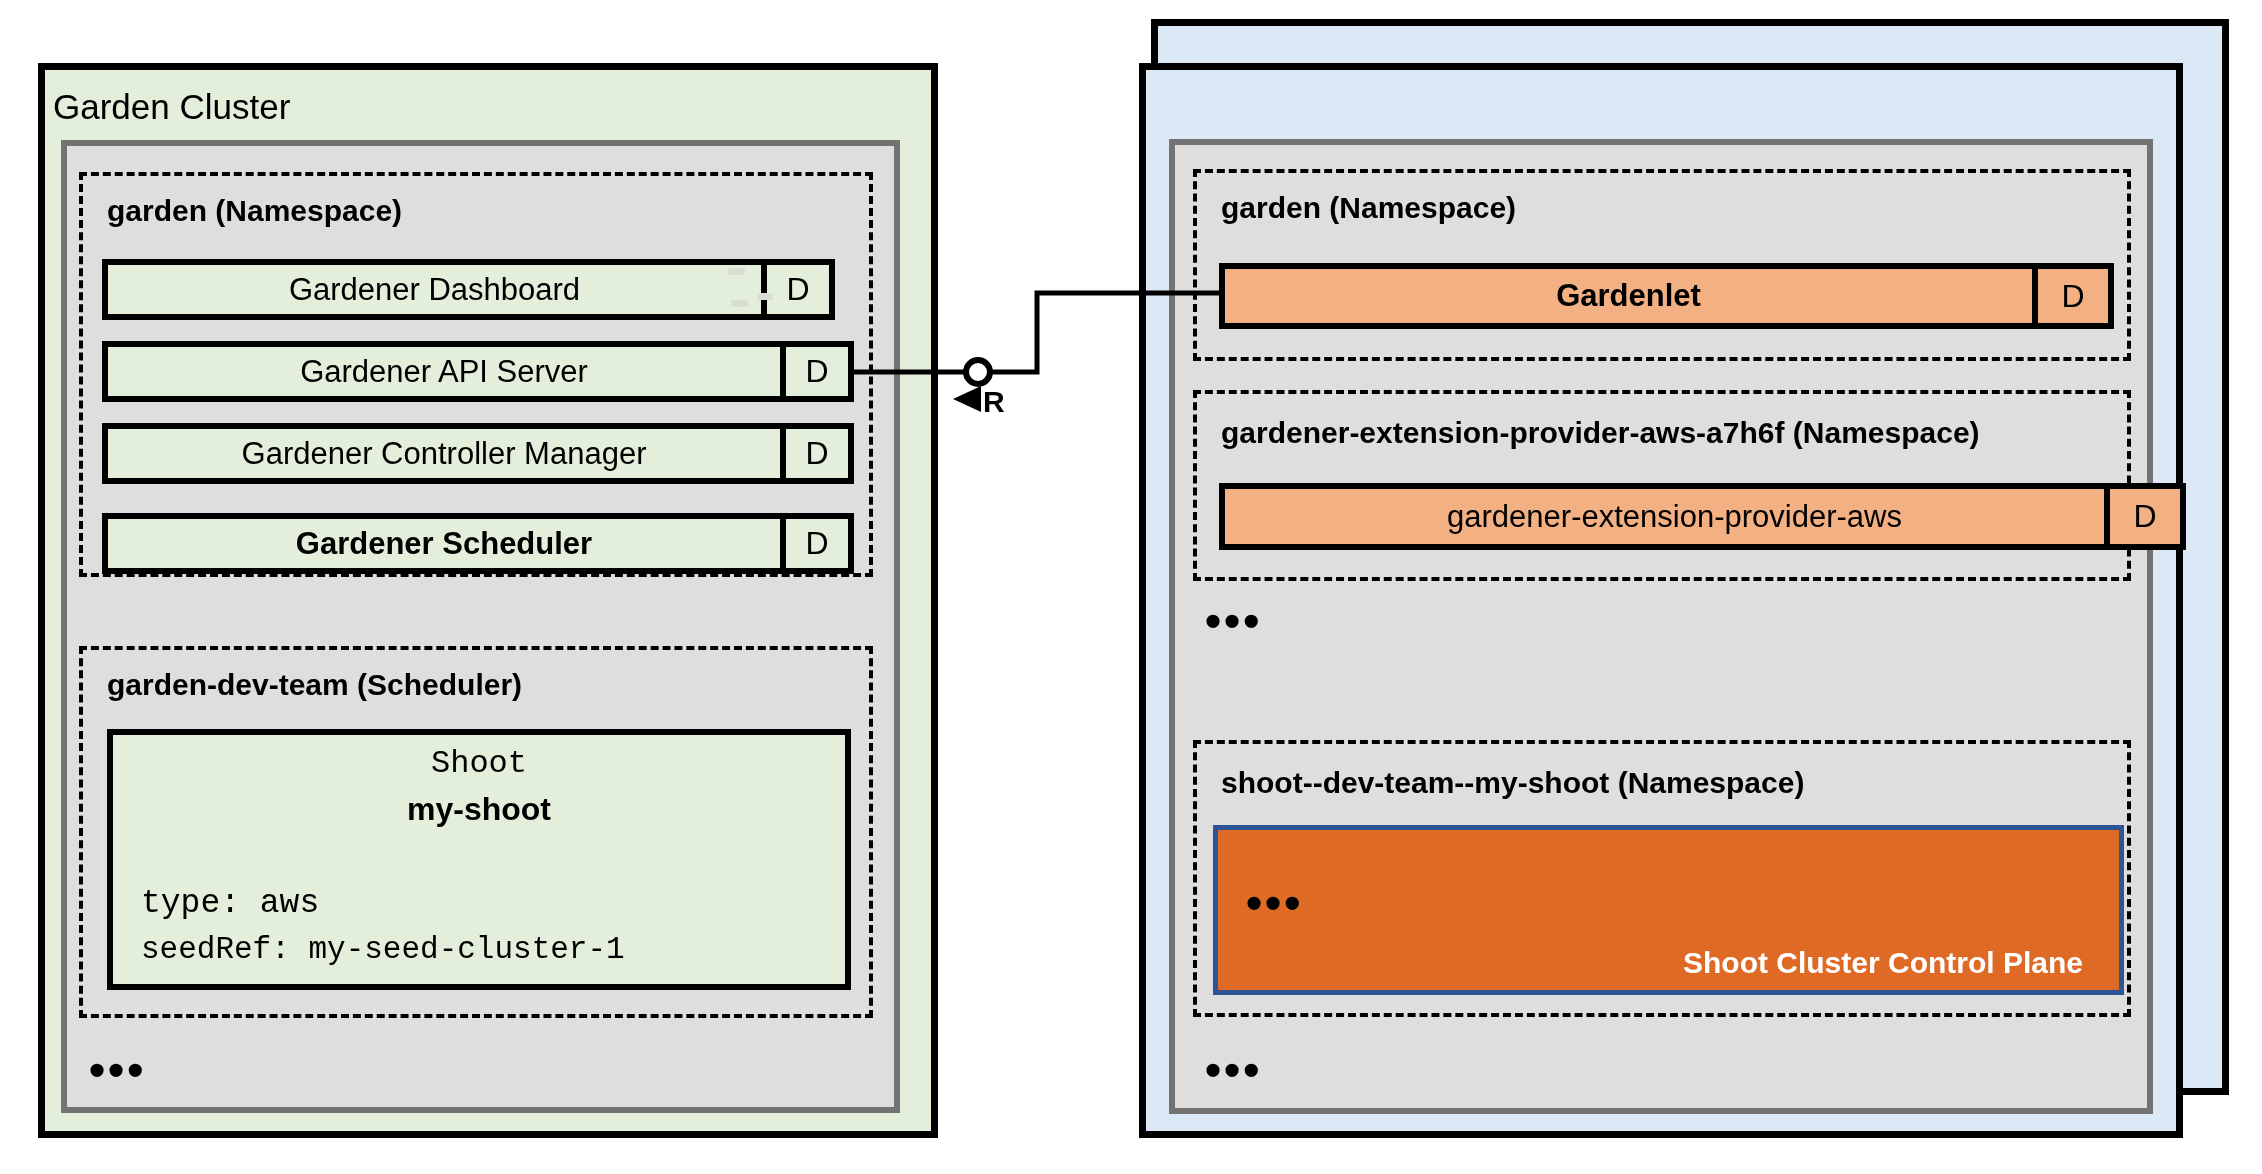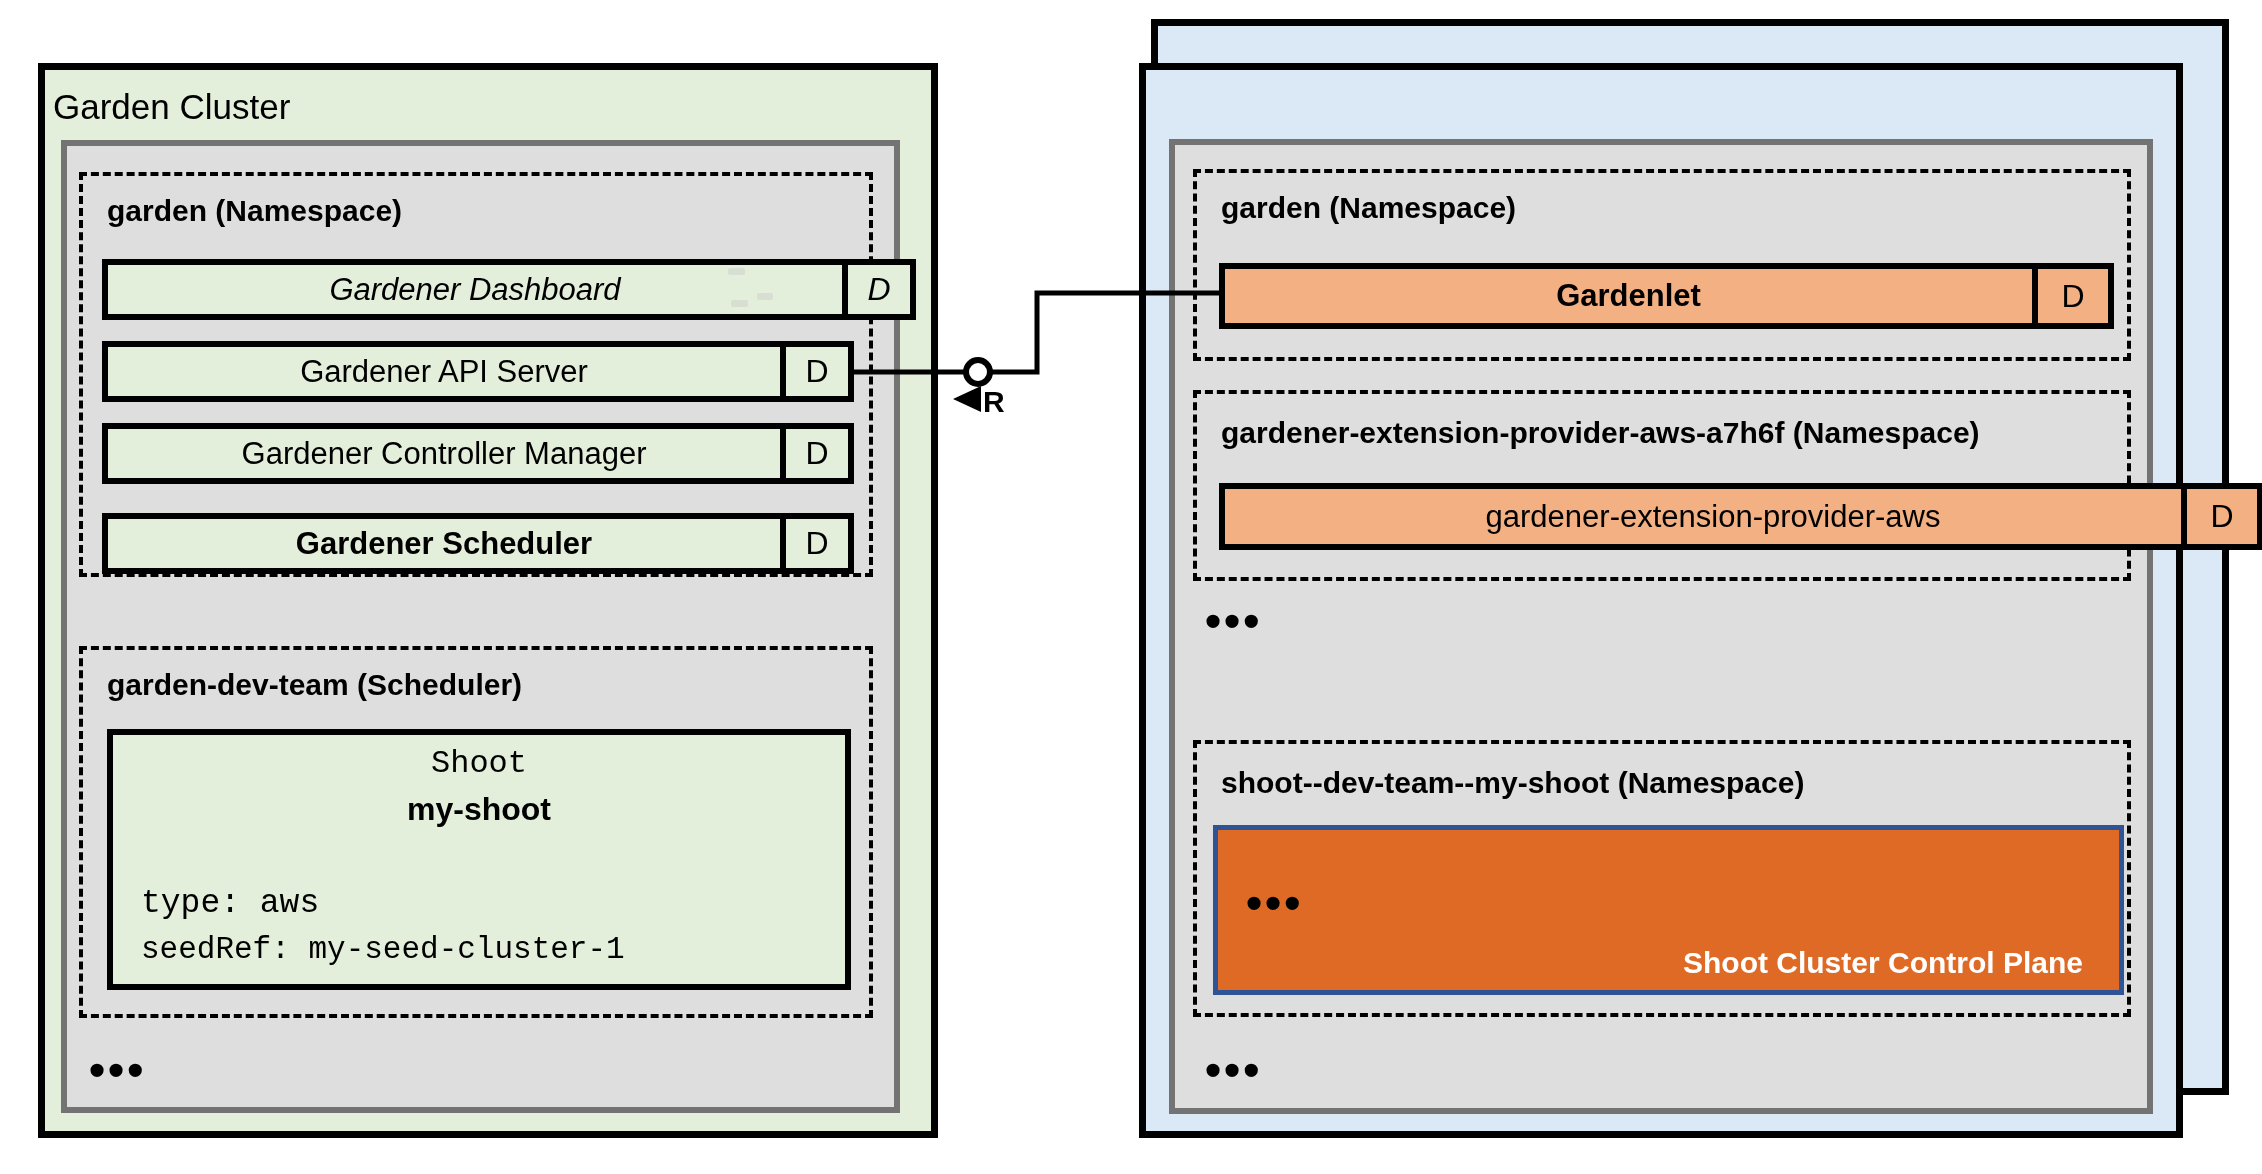--- a/index.html
+++ b/index.html
@@ -53,21 +53,21 @@
   <div class="cluster blue-bg" style="left:1151px;top:19px;width:1078px;height:1076px;"></div>
 
   <div class="cluster green-bg" style="left:38px;top:63px;width:900px;height:1075px;">
     <div class="cluster-title" style="left:8px;top:17px;">Garden Cluster</div>
 
     <div class="gray-box" style="left:16px;top:70px;width:839px;height:973px;">
 
       <div class="ns" style="left:12px;top:26px;width:794px;height:405px;">
         <div class="ns-label">garden (Namespace)</div>
 
-        <div class="row green-bg" style="left:19px;top:83px;width:814px;height:61px;font-style:italic;">
+        <div class="row green-bg" style="left:19px;top:83px;width:733px;height:61px;">
           <div class="row-label">Gardener Dashboard<span class="ghost g1"></span><span class="ghost g2"></span><span class="ghost g3"></span></div>
           <div class="row-badge">D</div>
         </div>
 
         <div class="row green-bg" style="left:19px;top:165px;width:752px;height:61px;">
           <div class="row-label">Gardener API Server</div>
           <div class="row-badge">D</div>
         </div>
 
         <div class="row green-bg" style="left:19px;top:247px;width:752px;height:61px;">
@@ -105,21 +105,21 @@
 
         <div class="row orange-bg" style="left:22px;top:90px;width:895px;height:66px;">
           <div class="row-label bold">Gardenlet</div>
           <div class="row-badge seed-badge">D</div>
         </div>
       </div>
 
       <div class="ns" style="left:18px;top:245px;width:938px;height:191px;">
         <div class="ns-label" style="top:20px;">gardener-extension-provider-aws-a7h6f (Namespace)</div>
 
-        <div class="row orange-bg" style="left:22px;top:89px;width:1044px;height:67px;padding-left:20px;">
+        <div class="row orange-bg" style="left:22px;top:89px;width:967px;height:67px;padding-left:20px;">
           <div class="row-label">gardener-extension-provider-aws</div>
           <div class="row-badge seed-badge">D</div>
         </div>
       </div>
 
       <div class="ellipsis" style="left:30px;top:453px;">•••</div>
 
       <div class="ns" style="left:18px;top:595px;width:938px;height:277px;">
         <div class="ns-label" style="top:20px;">shoot--dev-team--my-shoot (Namespace)</div>
 

